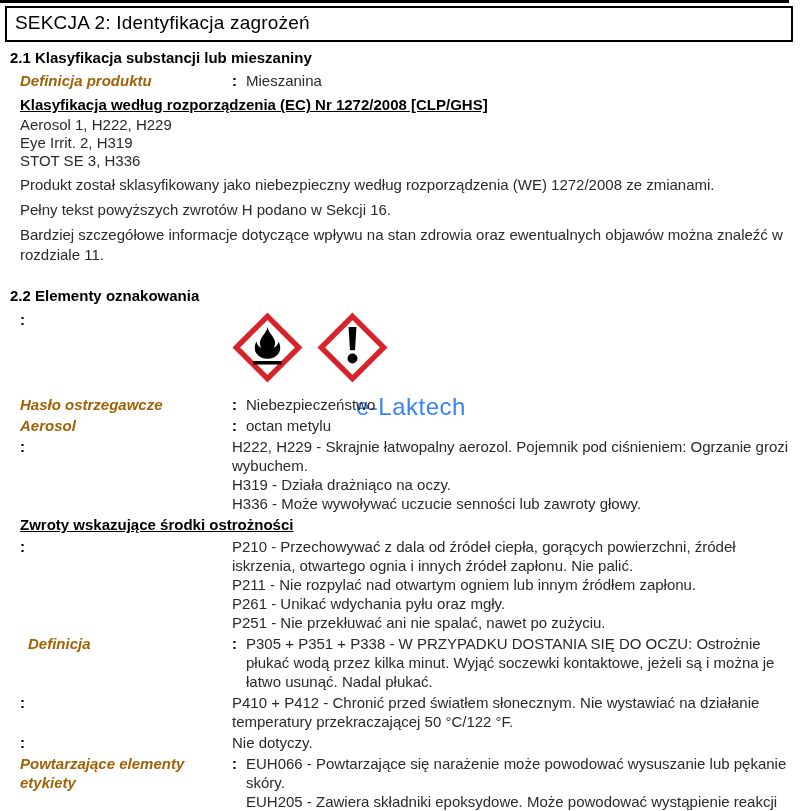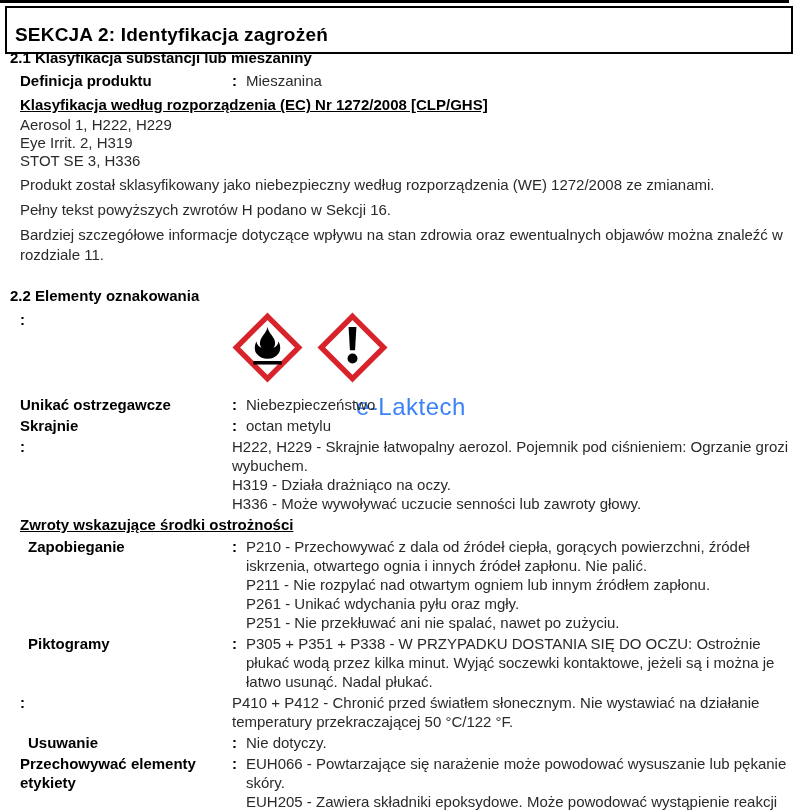--- a/index.html
+++ b/index.html
@@ -21,23 +21,23 @@
     top: 0; left: 0;
     width: 789px;
     height: 3px;
     background: #000;
   }
   .header-box {
     position: absolute;
     top: 6px; left: 5px;
     width: 768px;
     border: 2px solid #000;
-    padding: 16px 8px 6px 8px;
+    padding: 4px 8px 6px 8px;
     font-size: 19px;
-    font-weight: bold;
+    font-weight: normal;
     color: #000;
     letter-spacing: 0.2px;
   }
   .content {
     position: absolute;
     top: 44px;
     left: 0;
     width: 820px;
   }
   .h-sub {
@@ -51,23 +51,24 @@
     margin-left: 20px;
   }
   .def-row {
     display: grid;
     grid-template-columns: 212px 14px auto;
     align-items: start;
     margin-bottom: 2px;
   }
   .def-row .label {
     font-weight: bold;
-    color: #000000;
+    color: #a16207;
     white-space: pre-line;
     line-height: 19px;
+    font-style: italic;
   }
   .def-row .label.indent { padding-left: 8px; }
   .def-row .colon {
     font-weight: bold;
     color: #000;
     line-height: 19px;
   }
   .def-row .value {
     white-space: pre;
     line-height: 19px;
@@ -170,73 +171,71 @@
       
       <svg class="pictogram" viewBox="0 0 100 100">
         <polygon points="50,6 94,50 50,94 6,50" fill="#ffffff" stroke="#d8232a" stroke-width="7.5" stroke-linejoin="miter"></polygon>
         <path fill="#000000" d="M44.5 21 L55.5 21 L53.6 54 L46.4 54 Z"></path>
         <circle cx="50" cy="65.5" r="7" fill="#000000"></circle>
       </svg>
     </div>
   </div>
 
   <div class="def-row block">
-    <div class="label">Unikać ostrzegawcze</div>
+    <div class="label">Hasło ostrzegawcze</div>
     <div class="colon">:</div>
     <div class="value">Niebezpieczeństwo</div>
   </div>
 
   <div class="def-row block">
-    <div class="label">Skrajnie</div>
+    <div class="label">Aerosol</div>
     <div class="colon">:</div>
     <div class="value">octan metylu</div>
   </div>
 
   <div class="def-row block">
     <div class="colon">:</div>
     <div class="value">H222, H229 - Skrajnie łatwopalny aerozol. Pojemnik pod ciśnieniem: Ogrzanie grozi
 wybuchem.
 H319 - Działa drażniąco na oczy.
 H336 - Może wywoływać uczucie senności lub zawroty głowy.</div>
   </div>
 
   <div class="precaution-heading">Zwroty wskazujące środki ostrożności</div>
 
   <div class="def-row block">
-    <div class="label indent">Zapobieganie</div>
     <div class="colon">:</div>
     <div class="value">P210 - Przechowywać z dala od źródeł ciepła, gorących powierzchni, źródeł
 iskrzenia, otwartego ognia i innych źródeł zapłonu. Nie palić.
 P211 - Nie rozpylać nad otwartym ogniem lub innym źródłem zapłonu.
 P261 - Unikać wdychania pyłu oraz mgły.
 P251 - Nie przekłuwać ani nie spalać, nawet po zużyciu.</div>
   </div>
 
   <div class="def-row block">
-    <div class="label indent">Piktogramy</div>
+    <div class="label indent">Definicja</div>
     <div class="colon">:</div>
     <div class="value">P305 + P351 + P338 - W PRZYPADKU DOSTANIA SIĘ DO OCZU: Ostrożnie
 płukać wodą przez kilka minut. Wyjąć soczewki kontaktowe, jeżeli są i można je
 łatwo usunąć. Nadal płukać.</div>
   </div>
 
   <div class="def-row block">
     <div class="colon">:</div>
     <div class="value">P410 + P412 - Chronić przed światłem słonecznym. Nie wystawiać na działanie
 temperatury przekraczającej 50 °C/122 °F.</div>
   </div>
 
   <div class="def-row block">
-    <div class="label indent">Usuwanie</div>
     <div class="colon">:</div>
     <div class="value">Nie dotyczy.</div>
   </div>
 
   <div class="def-row block">
-    <div class="label">Przechowywać elementy
+    <div class="label">Powtarzające elementy
 etykiety</div>
     <div class="colon">:</div>
     <div class="value">EUH066 - Powtarzające się narażenie może powodować wysuszanie lub pękanie
 skóry.
 EUH205 - Zawiera składniki epoksydowe. Może powodować wystąpienie reakcji
 alergicznej.</div>
   </div>
 
 </div>
 

